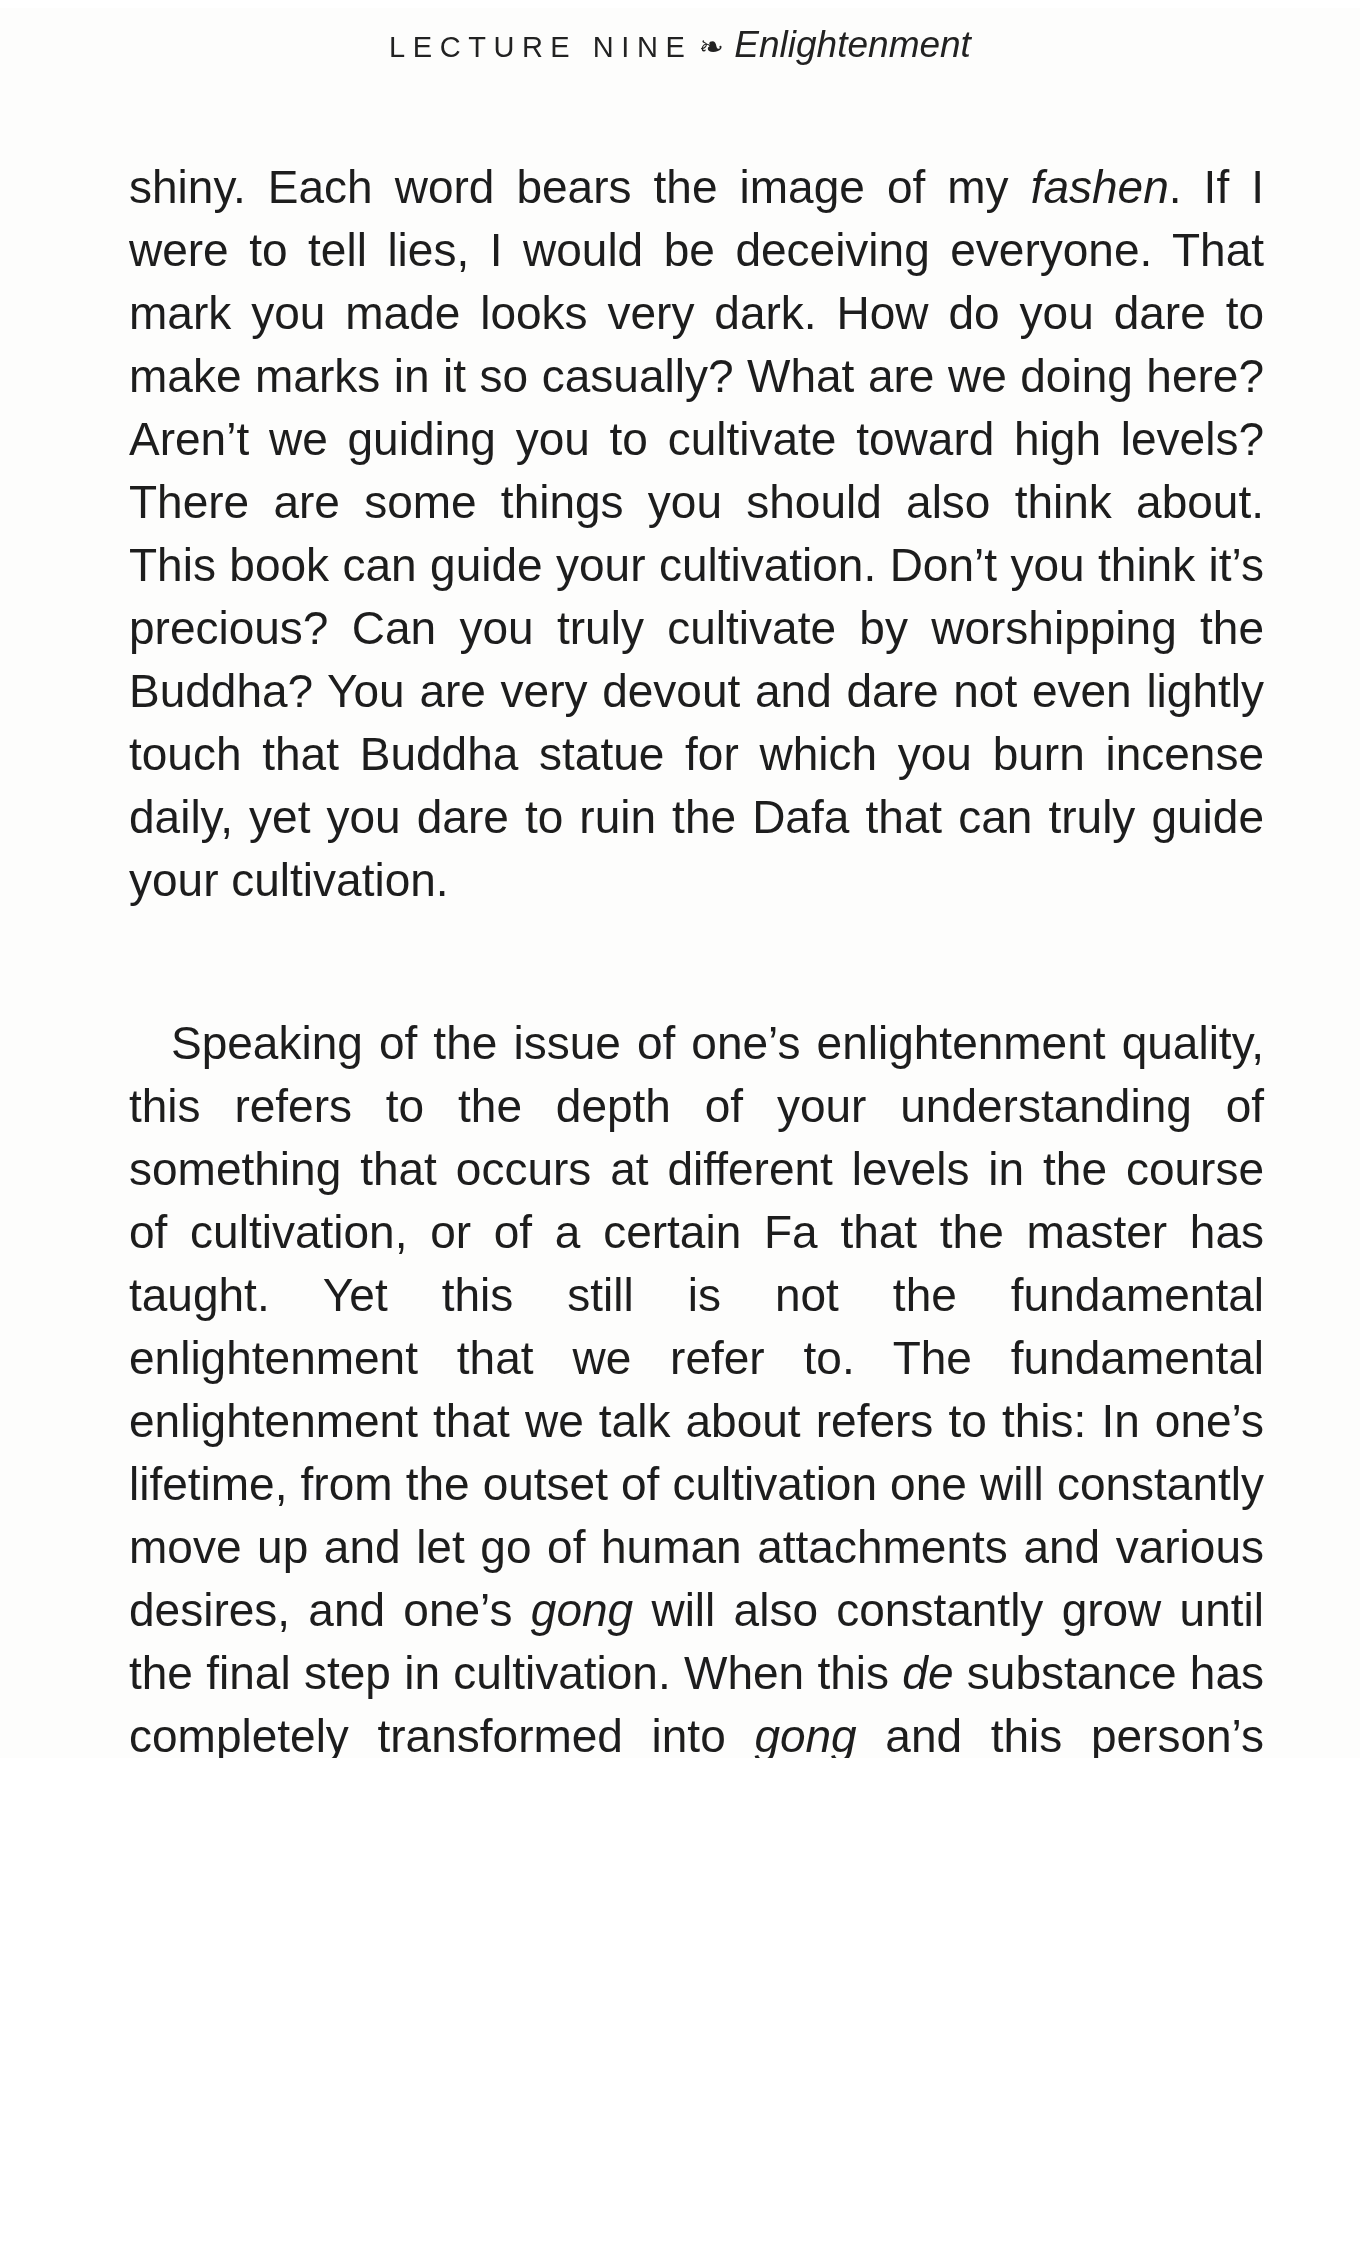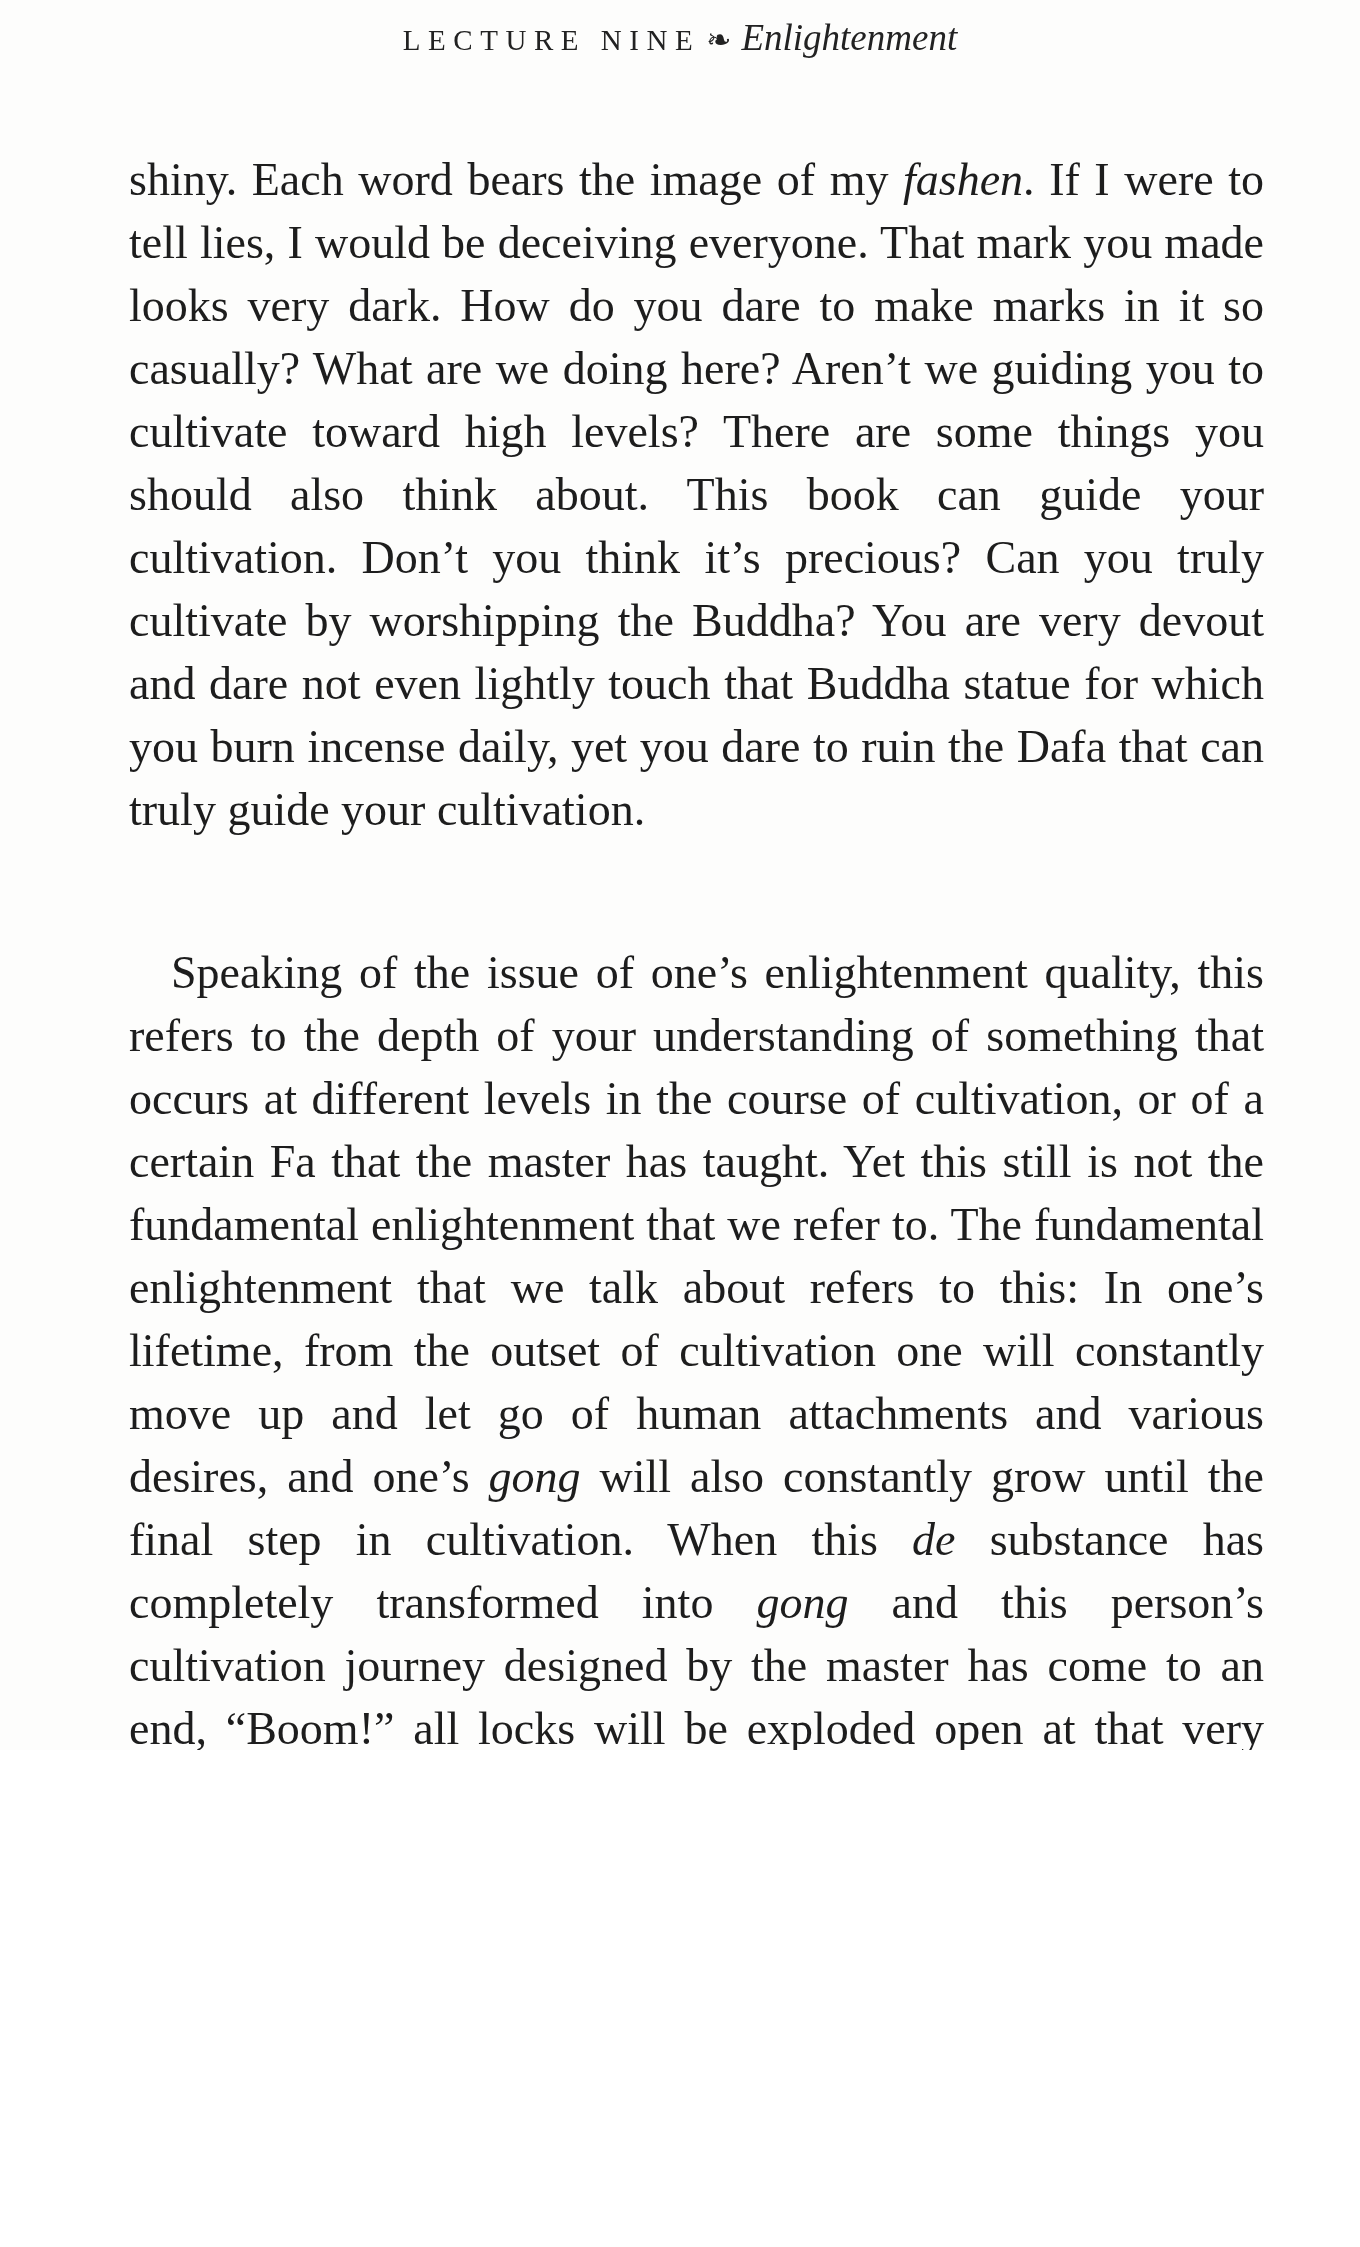--- a/index.html
+++ b/index.html
@@ -4,24 +4,24 @@
 <style>
   html, body {
     margin: 0;
     padding: 0;
     background: #ffffff;
   }
   .page {
     position: relative;
     width: 1360px;
     height: 1750px;
-    margin: 0 auto;
+    margin: 8px auto;
     background: #fdfdfc;
     color: #1d1d1d;
-    font-family: Liberation Serif, serif;
+    font-family: Liberation Sans, sans-serif;
     overflow: hidden;
   }
   .running-header {
     position: absolute;
     top: 16px;
     left: 0;
     width: 100%;
     text-align: center;
     white-space: nowrap;
   }

